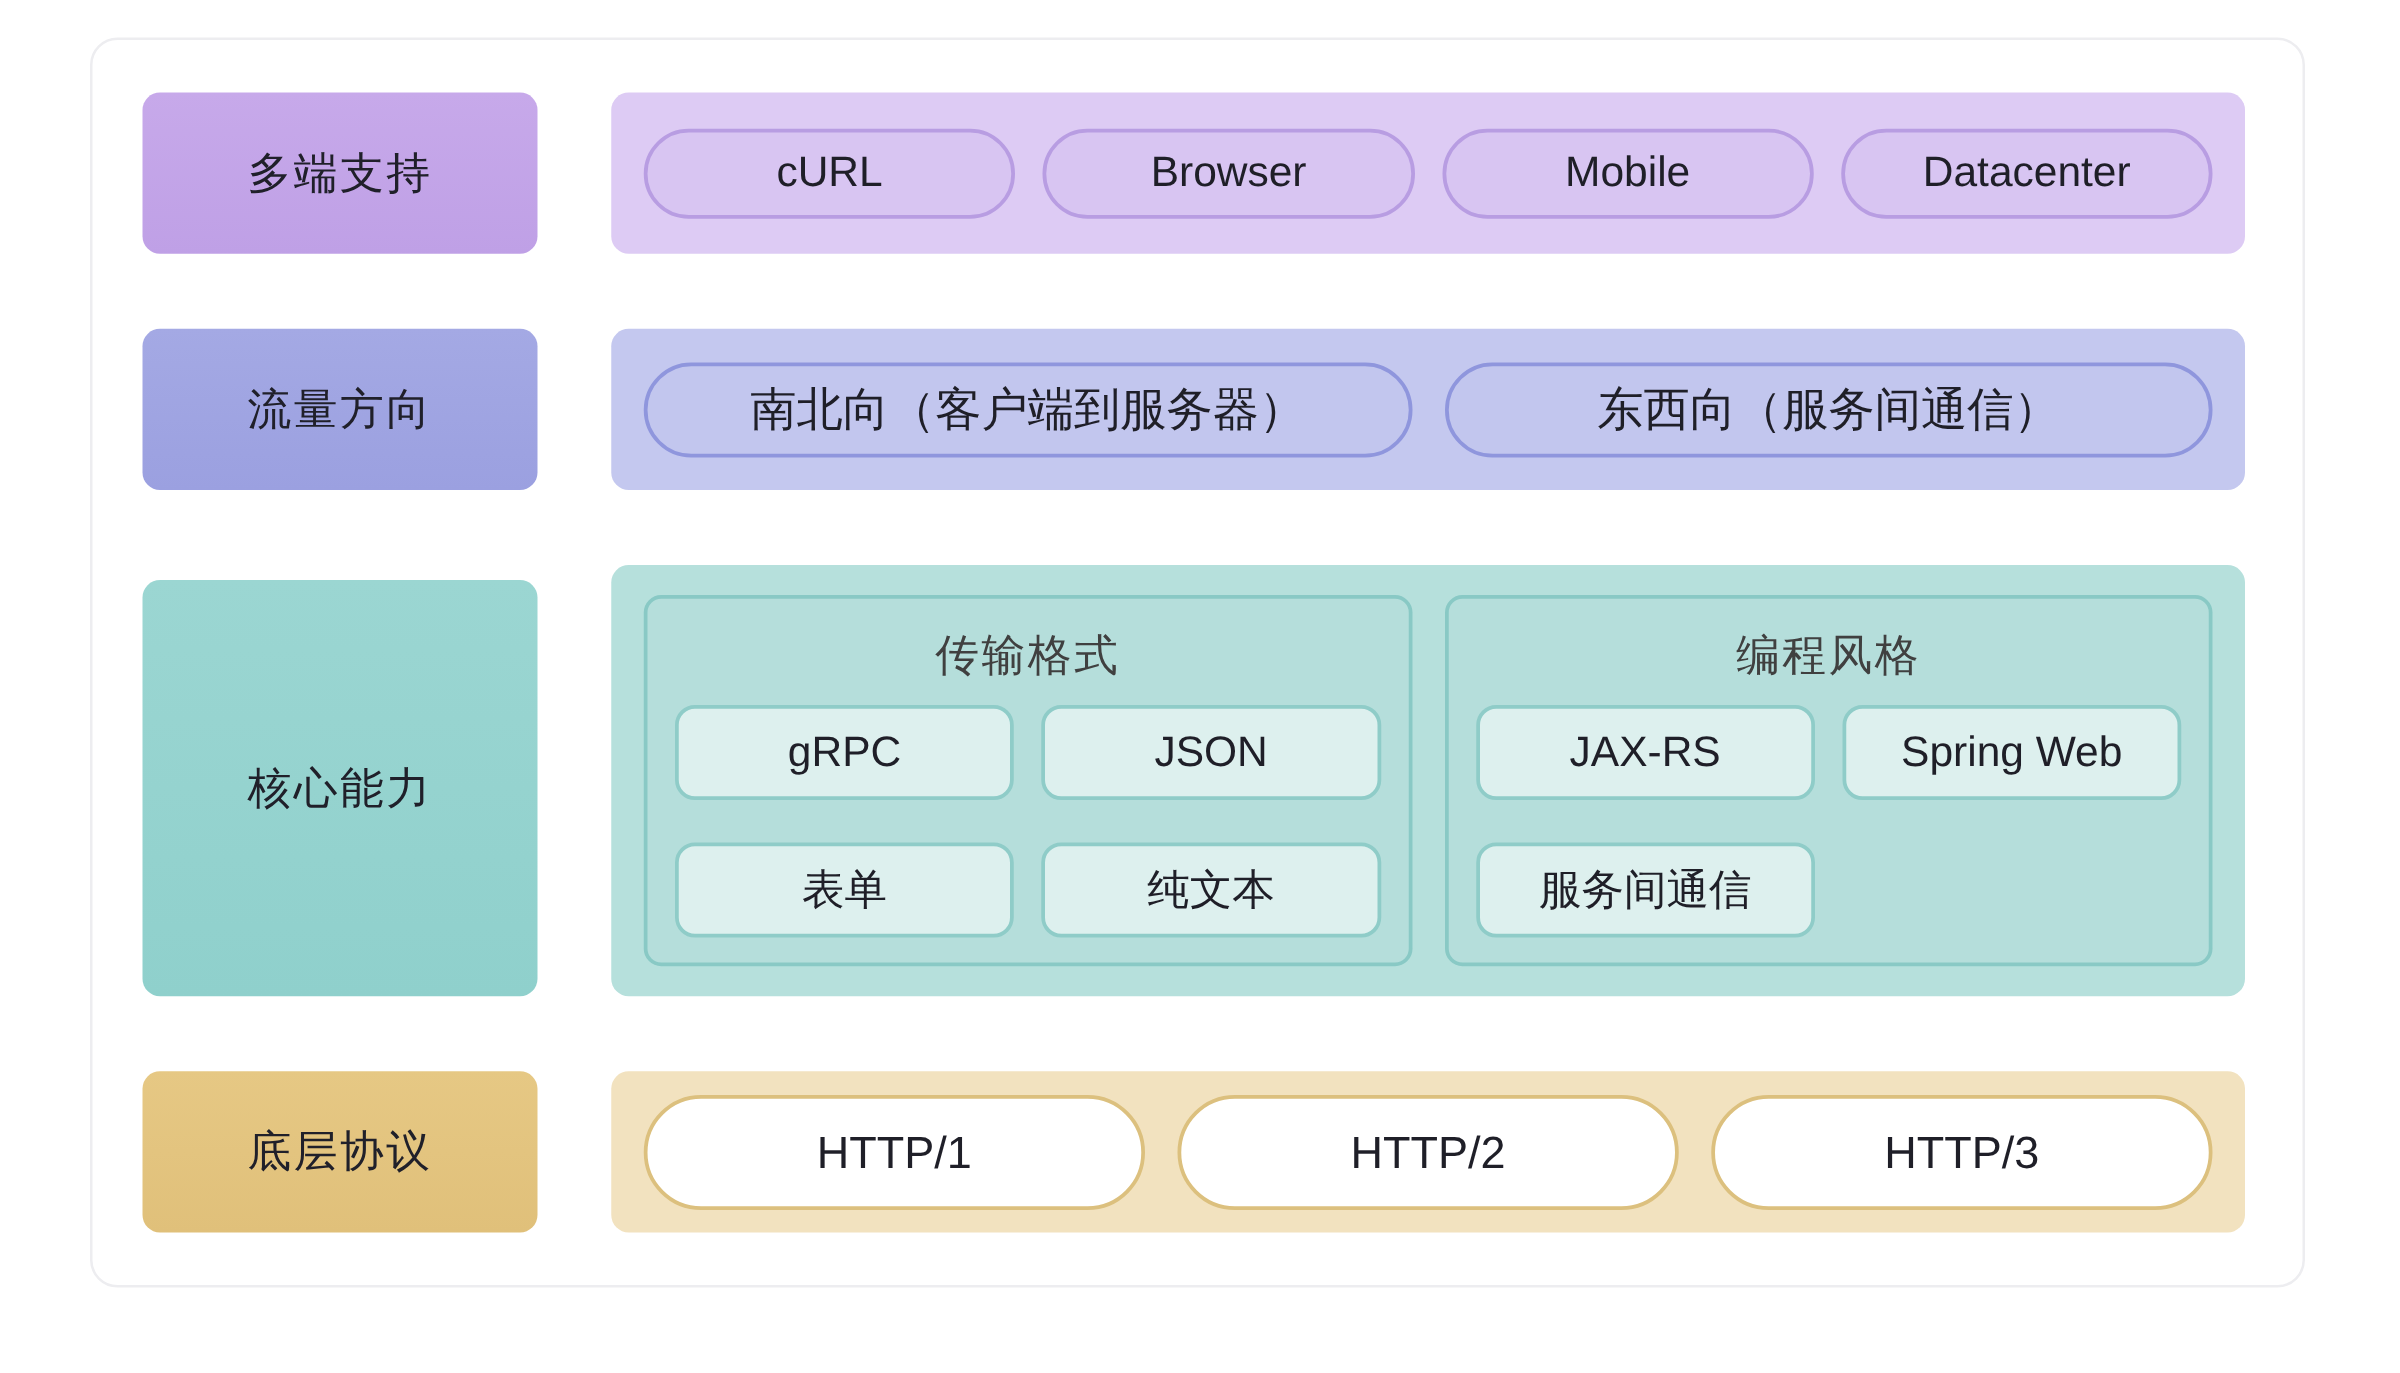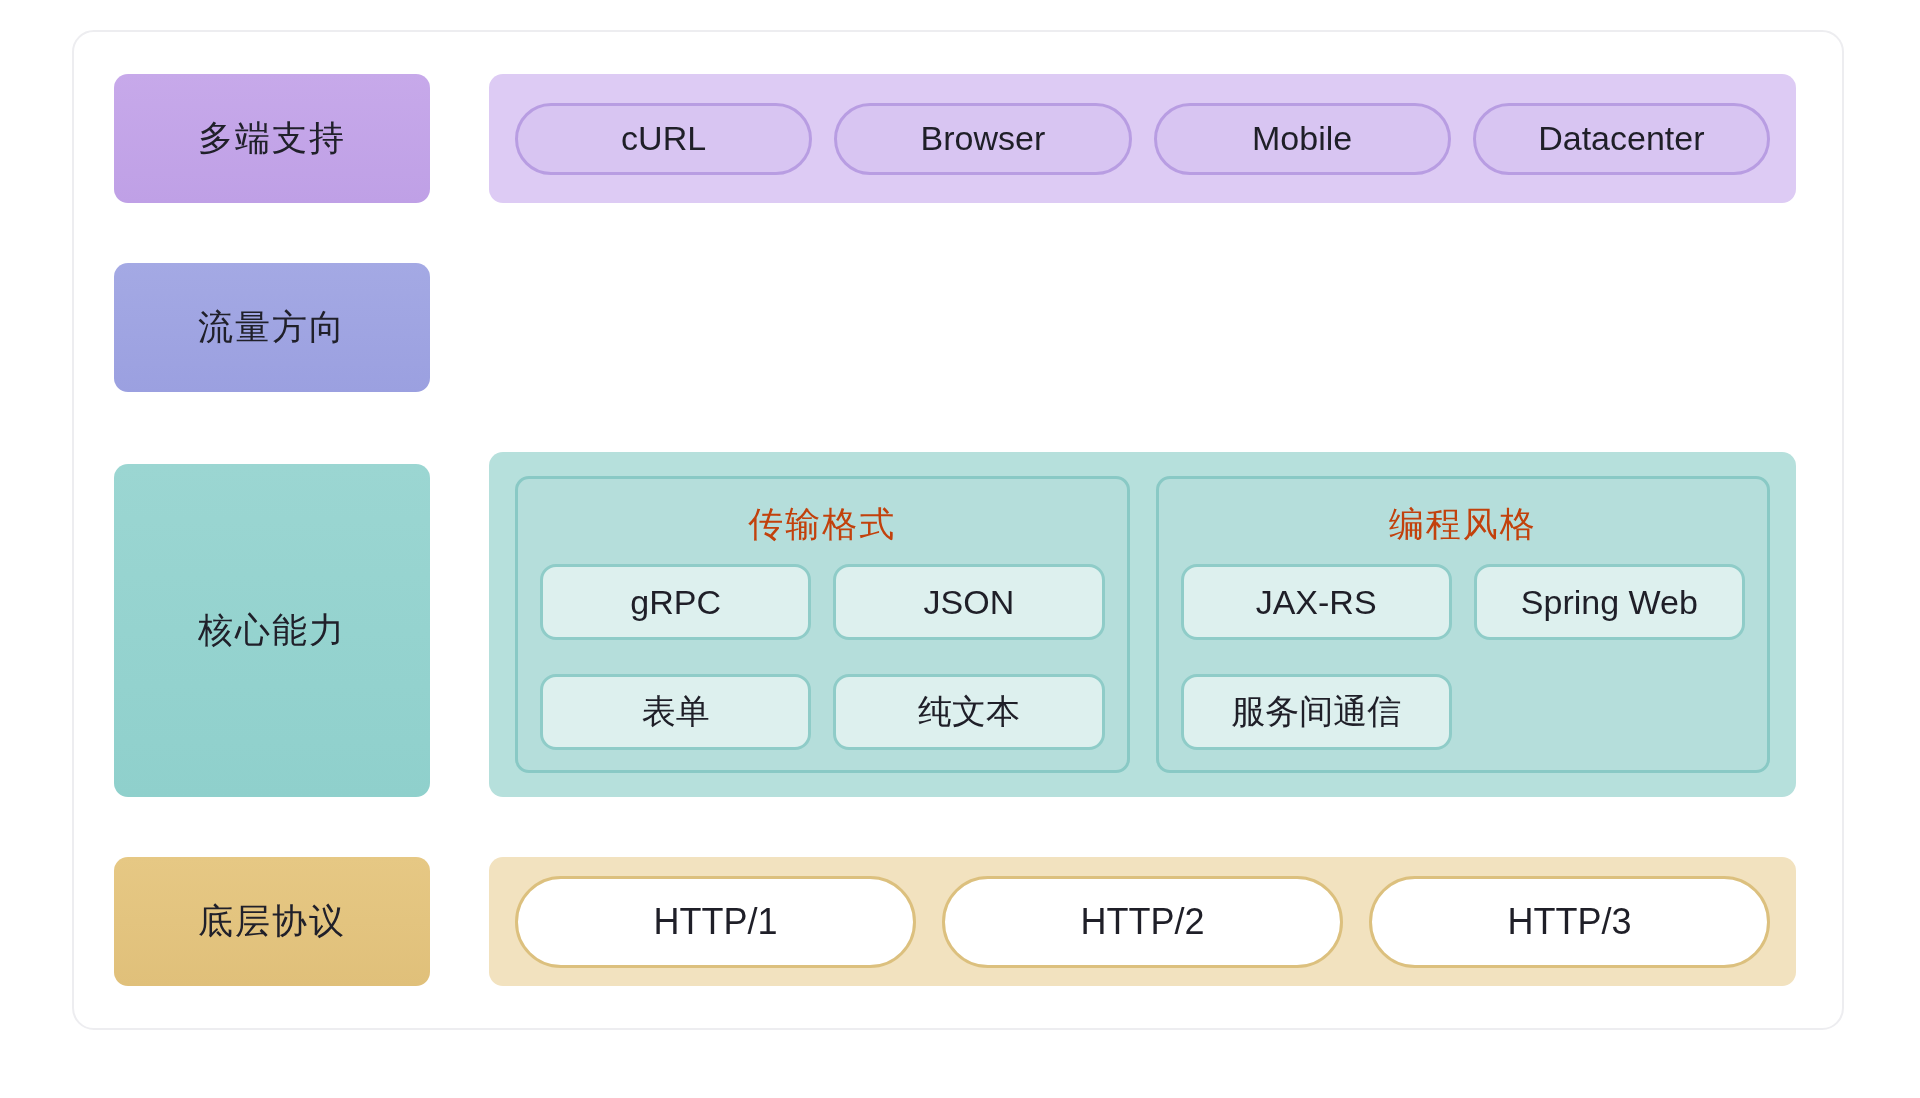--- a/index.html
+++ b/index.html
@@ -130,21 +130,21 @@
     border: 3px solid #89c9c5;
     border-radius: 14px;
     background: #b5dedb;
     box-sizing: border-box;
     padding: 14px 22px 20px 22px;
     display: flex;
     flex-direction: column;
   }
   .subgroup-title {
     font-size: 35px;
-    color: #c2410c;
+    color: #404040;
     text-align: center;
     padding: 8px 0 16px 0;
     letter-spacing: 2px;
   }
   .subgroup-chips {
     flex: 1 1 auto;
     display: flex;
     flex-wrap: wrap;
     gap: 34px 22px;
     align-content: flex-start;
@@ -190,20 +190,24 @@
         <div class="chip">cURL</div>
         <div class="chip">Browser</div>
         <div class="chip">Mobile</div>
         <div class="chip">Datacenter</div>
       </div>
     </div>
 
     <div class="layer-row" id="row-traffic">
       <div class="layer-label">
         <span>流量方向</span>
+      </div>
+      <div class="layer-panel">
+        <div class="chip">南北向（客户端到服务器）</div>
+        <div class="chip">东西向（服务间通信）</div>
       </div>
     </div>
 
     <div class="layer-row" id="row-core">
       <div class="layer-label">
         <span>核心能力</span>
       </div>
       <div class="layer-panel">
 
         <div class="subgroup">

